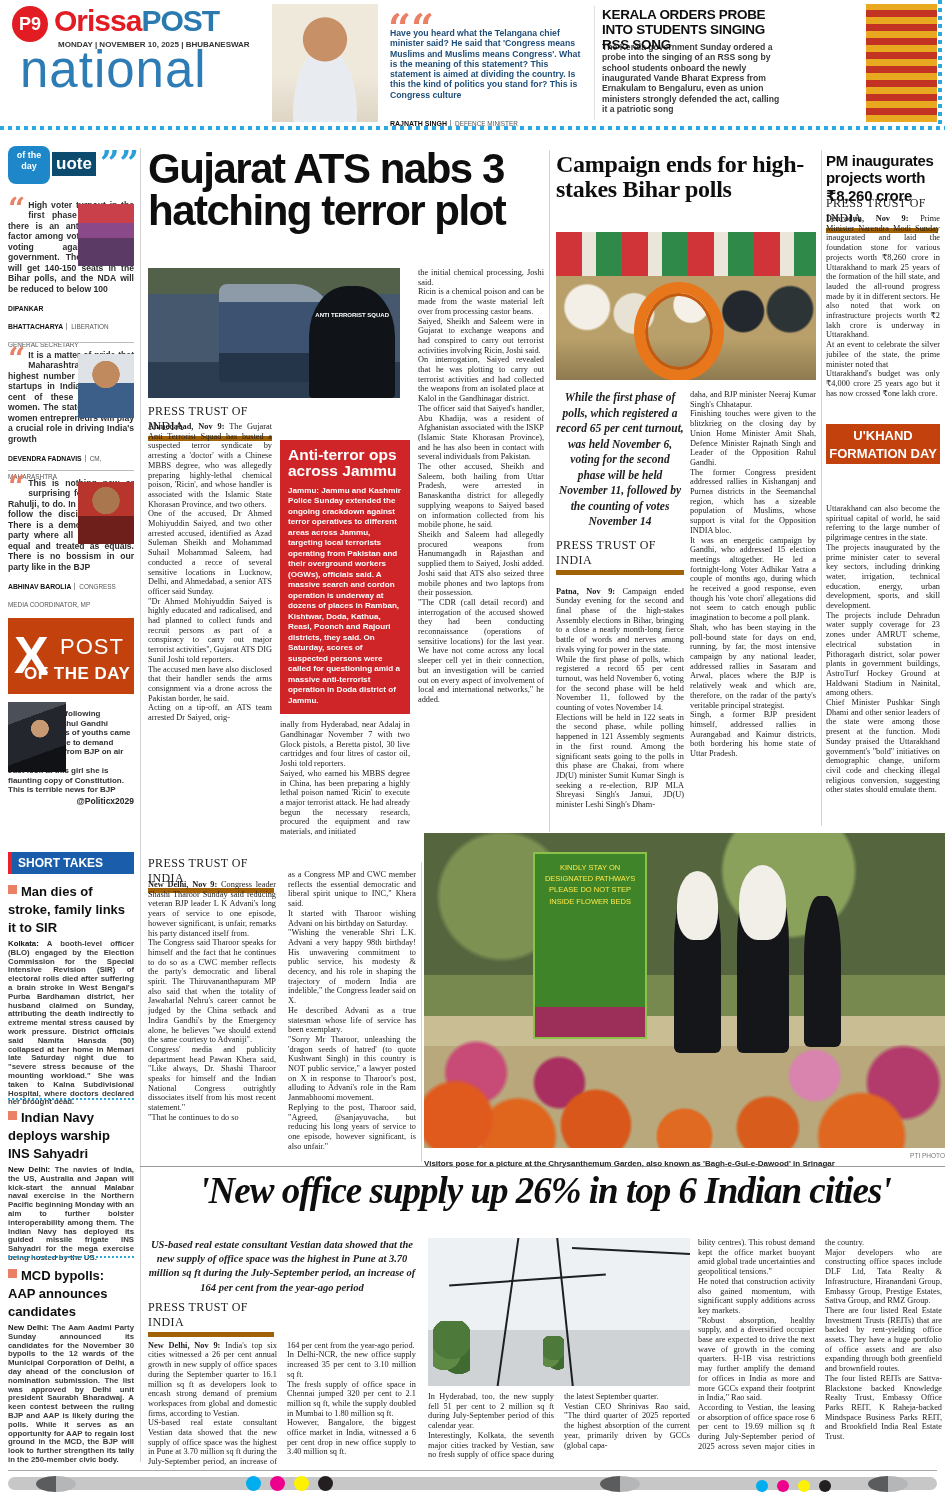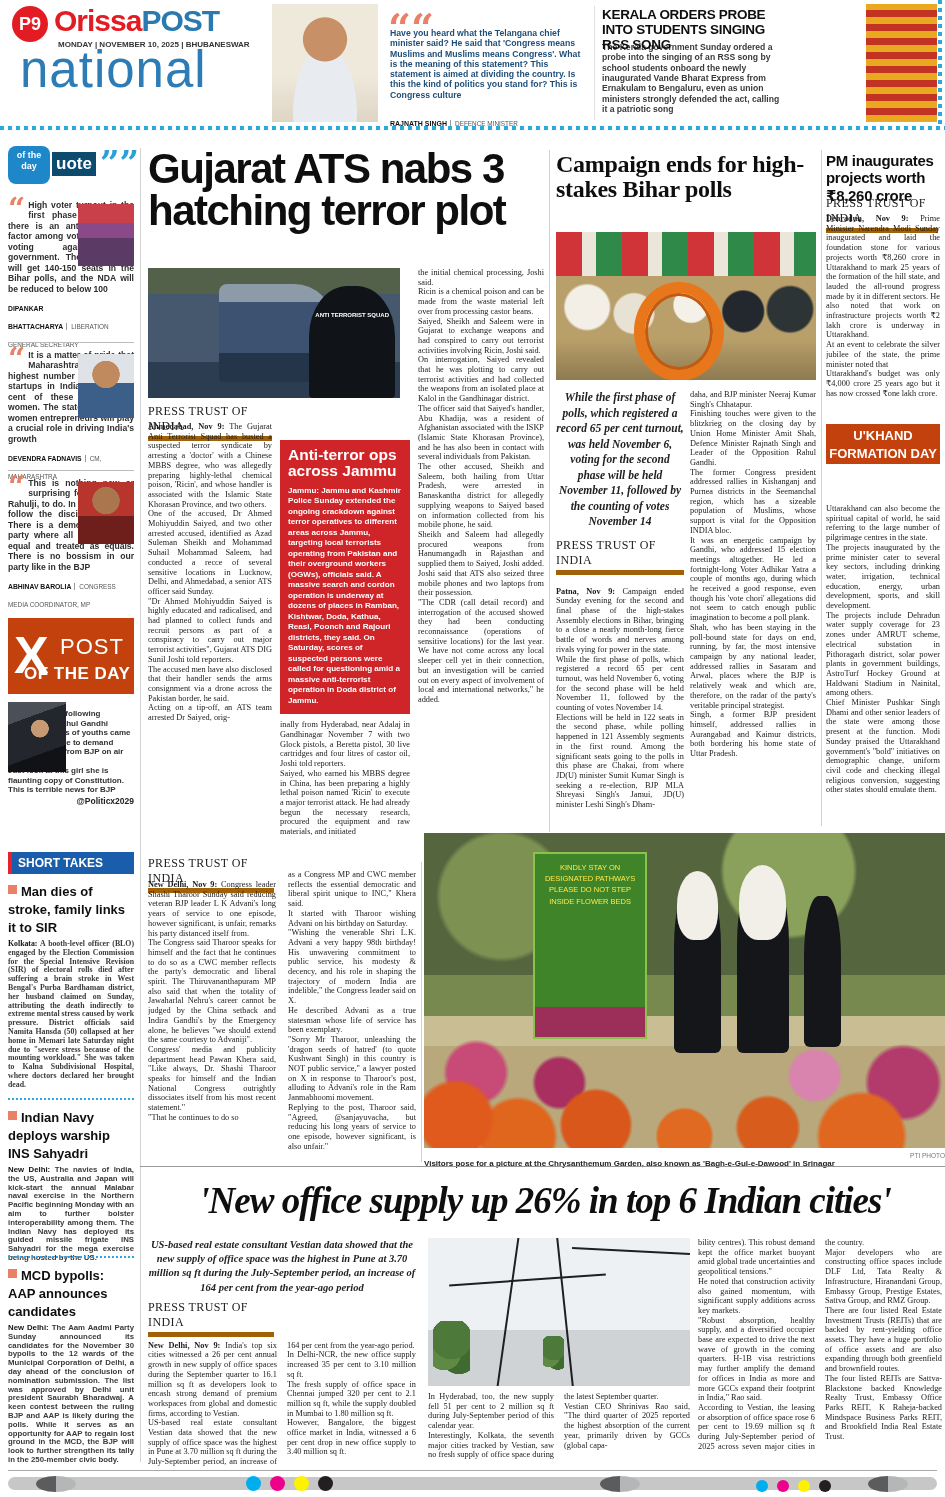--- a/index.html
+++ b/index.html
@@ -223,21 +223,21 @@
   <div class="abs" style="left:8px;top:852px;width:126px;height:22px;background:#1a5dab;display:flex;align-items:center;">
     <div style="width:4px;height:22px;background:#e8212e;"></div>
     <span class="sans" style="color:#fff;font-weight:700;font-size:12px;margin-left:6px;">SHORT TAKES</span>
   </div>
 
   <div class="abs" style="left:8px;top:882px;width:126px;">
     <div style="overflow:hidden;">
       <span style="float:left;width:9px;height:9px;background:#ea8066;margin:3px 4px 0 0;"></span>
       <span class="hl" style="font-size:13px;line-height:1.1;">Man dies of stroke, family links it to SIR</span>
     </div>
-    <div class="st-body" style="margin-top:4px;height:176px;overflow:hidden;font-family:Liberation Serif, serif;">
+    <div class="st-body" style="margin-top:4px;height:176px;overflow:hidden;">
       <span class="lead-in" style="color:#111;">Kolkata:</span>
       <span>A booth-level officer (BLO) engaged by the Election Commission for the Special Intensive Revision (SIR) of electoral rolls died after suffering a brain stroke in West Bengal's Purba Bardhaman district, her husband claimed on Sunday, attributing the death indirectly to extreme mental stress caused by work pressure. District officials said Namita Hansda (50) collapsed at her home in Memari late Saturday night due to "severe stress because of the mounting workload." She was taken to Kalna Subdivisional Hospital, where doctors declared her brought dead.</span>
     </div>
   </div>
   <div class="abs dotted-sep" style="left:8px;top:1098px;width:126px;"></div>
 
   <div class="abs" style="left:8px;top:1108px;width:126px;">
     <div style="overflow:hidden;">
       <span style="float:left;width:9px;height:9px;background:#ea8066;margin:3px 4px 0 0;"></span>
       <span class="hl" style="font-size:13px;line-height:1.1;">Indian Navy deploys warship INS Sahyadri</span>
@@ -366,21 +366,21 @@
     <div class="scarf" style="left:60.5%;top:10%;width:9%;height:24%;"></div>
     <div class="fig" style="left:73%;top:20%;width:7%;height:48%;"></div>
   </div>
   <div class="abs" style="left:424px;top:1152px;width:521px;">
     <span class="cap">Visitors pose for a picture at the Chrysanthemum Garden, also known as 'Bagh-e-Gul-e-Dawood' in Srinagar</span>
     <span class="credit" style="float:right;">PTI PHOTO</span>
   </div>
 
   <div class="abs" style="left:140px;top:1166px;width:805px;border-top:1px solid #999;"></div>
   <div class="abs hlserif" style="left:145px;top:1172px;width:800px;font-size:37px;font-style:italic;
-       text-align:center;letter-spacing:-1px;line-height:1;margin-top:10px;">'New office supply up 26% in top 6 Indian cities'</div>
+       text-align:center;letter-spacing:-1px;line-height:1;">'New office supply up 26% in top 6 Indian cities'</div>
 
   <div class="abs" style="left:148px;top:1238px;width:268px;">
     <div class="standfirst" style="font-size:10.5px;">US-based real estate consultant Vestian data showed that the new supply of office space was the highest in Pune at 3.70 million sq ft during the July-September period, an increase of 164 per cent from the year-ago period</div>
     <div class="byline" style="margin-top:5px;width:126px;">PRESS TRUST OF INDIA</div>
     <div class="body-serif cols2" style="margin-top:4px;height:146px;overflow:hidden;">
       <span class="lead-in">New Delhi, Nov 9:</span>
       <span>India's top six cities witnessed a 26 per cent annual growth in new supply of office spaces during the September quarter to 16.1 million sq ft as developers look to encash strong demand of premium workspaces from global and domestic firms, according to Vestian.</span>
       <div class="flow">US-based real estate consultant Vestian data showed that the new supply of office space was the highest in Pune at 3.70 million sq ft during the July-September period, an increase of 164 per cent from the year-ago period.
 In Delhi-NCR, the new office supply increased 35 per cent to 3.10 million sq ft.
 The fresh supply of office space in Chennai jumped 320 per cent to 2.1 million sq ft, while the supply doubled in Mumbai to 1.80 million sq ft.

